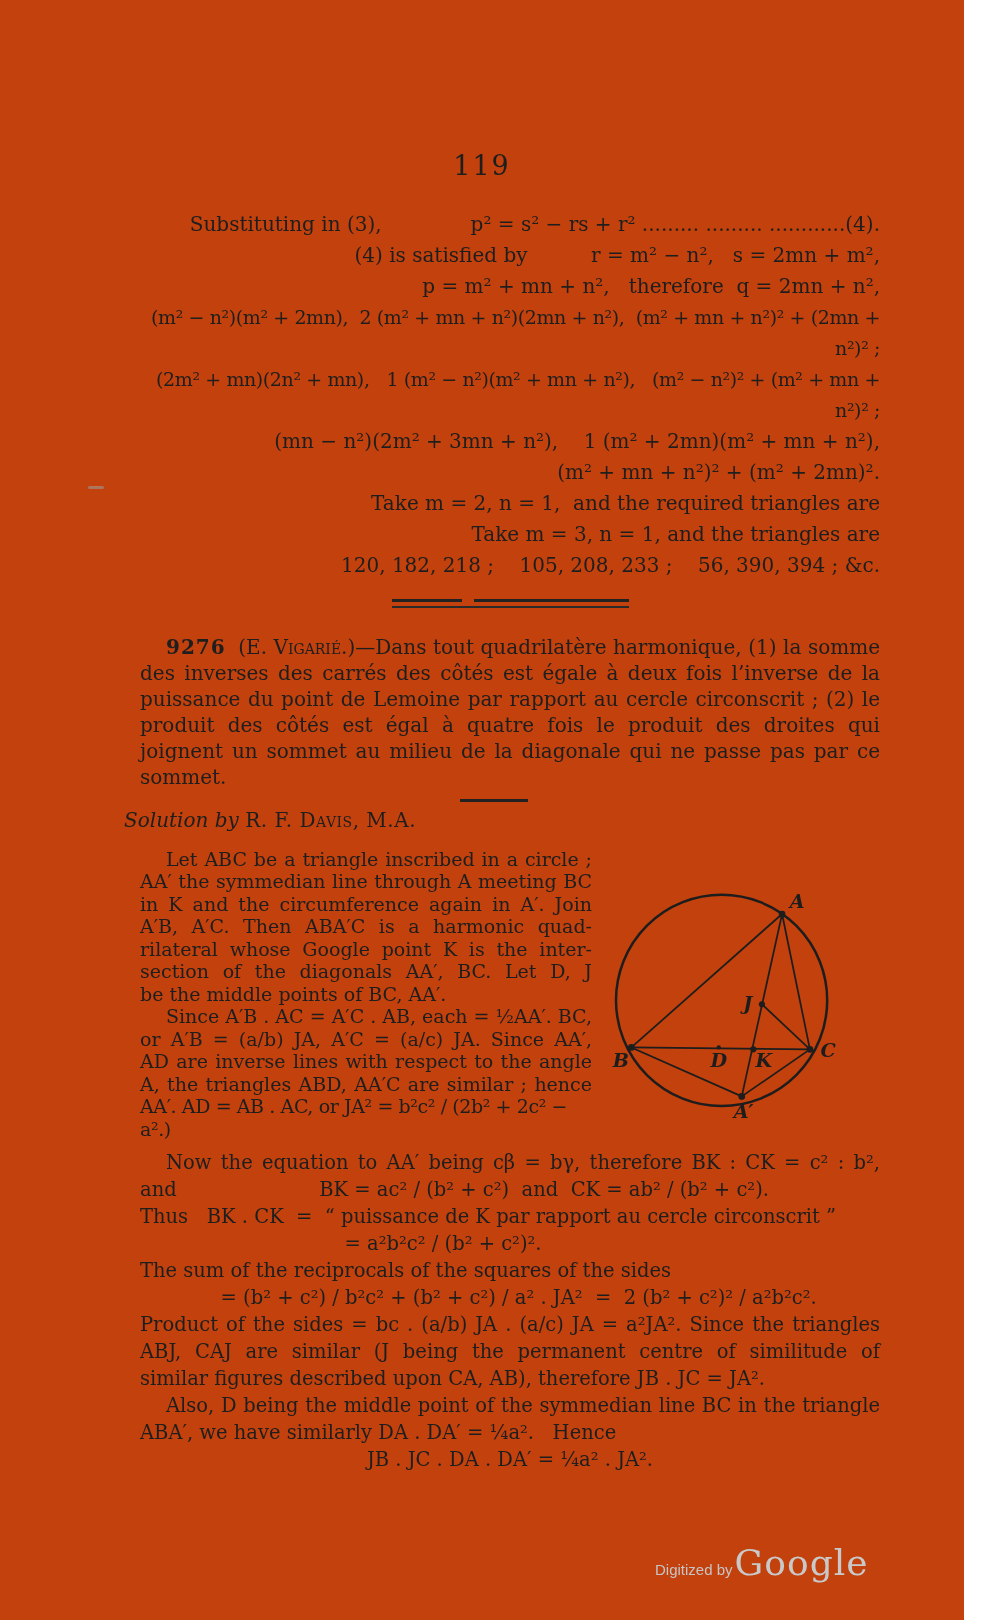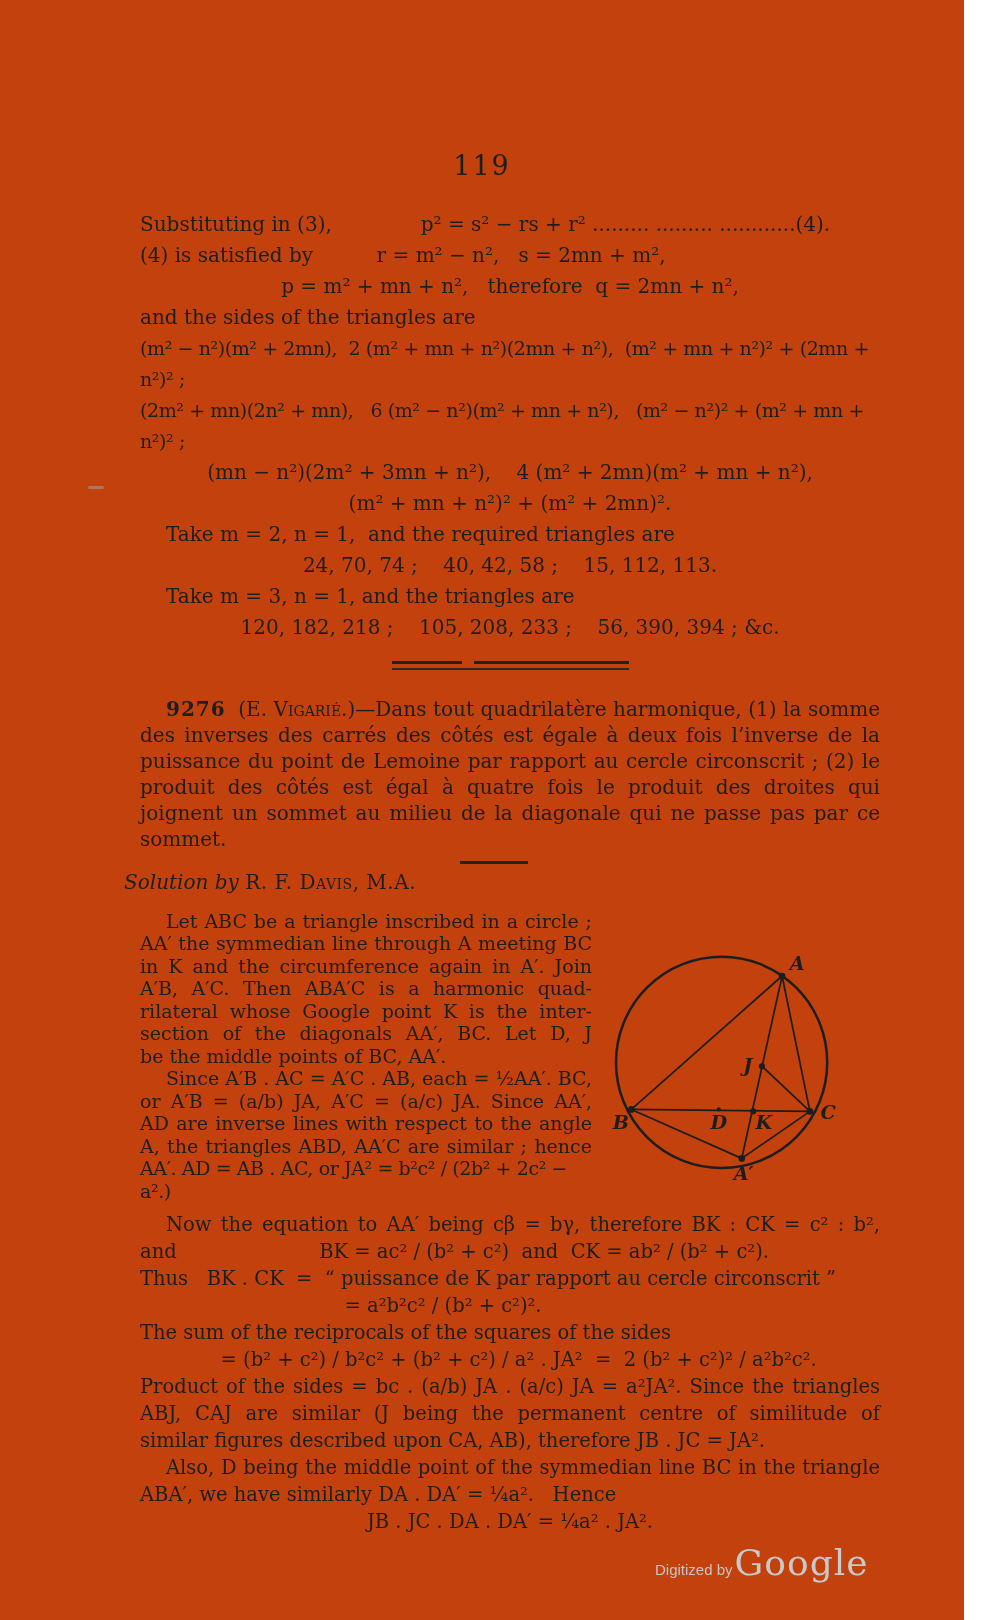--- a/index.html
+++ b/index.html
@@ -1,21 +1,21 @@
 <!DOCTYPE html>
 <html><head>
 <meta charset="utf-8">
 <style>
   html,body{margin:0;padding:0;background:#ffffff;}
   .page{position:relative;width:964px;height:1620px;background:#c2410c;color:#1e1e1e;
         font-family:"DejaVu Serif","Liberation Serif",serif;overflow:hidden;}
   .content{position:absolute;left:140px;top:0;width:740px;}
   .pageno{margin-top:150px;text-align:center;font-size:27px;letter-spacing:2px;transform:translateX(-28px);}
   .intro{margin-top:28px;}
-  .intro .ln{font-size:20px;line-height:31px;}
+  .intro .ln{font-size:20px;line-height:31px;text-align:right;}
   .ln{white-space:pre-wrap;}
   .ln-pre{white-space:pre;}
   .ln-c{text-align:center;}
   .ln-ind{padding-left:26px;}
   .ln-j{text-align:justify;text-align-last:justify;white-space:normal;}
   .ln-tight{letter-spacing:-0.4px;font-size:19px !important;}
   .divider{margin:18px auto 0;width:237px;}
   .divider .drow1{display:flex;gap:12px;}
   .divider .seg{height:3px;background:#222;}
   .divider .s1{width:70px;}
@@ -47,27 +47,25 @@
 <div class="page">
   <div class="artifact"></div>
 
   <div class="content">
     <div class="pageno">119</div>
 
     <div class="intro">
         <div class="ln ln-pre">Substituting in (3),              p² = s² − rs + r² ......... ......... ............(4).</div>
         <div class="ln ln-pre">(4) is satisfied by          r = m² − n²,   s = 2mn + m²,</div>
         <div class="ln ln-c">p = m² + mn + n²,   therefore  q = 2mn + n²,</div>
-        <div class="ln">and the sides of the triangles are</div>
         <div class="ln ln-tight">(m² − n²)(m² + 2mn),  2 (m² + mn + n²)(2mn + n²),  (m² + mn + n²)² + (2mn + n²)² ;</div>
-        <div class="ln ln-tight">(2m² + mn)(2n² + mn),   6 (m² − n²)(m² + mn + n²),   (m² − n²)² + (m² + mn + n²)² ;</div>
-        <div class="ln ln-c">(mn − n²)(2m² + 3mn + n²),    4 (m² + 2mn)(m² + mn + n²),</div>
+        <div class="ln ln-tight">(2m² + mn)(2n² + mn),   1 (m² − n²)(m² + mn + n²),   (m² − n²)² + (m² + mn + n²)² ;</div>
+        <div class="ln ln-c">(mn − n²)(2m² + 3mn + n²),    1 (m² + 2mn)(m² + mn + n²),</div>
         <div class="ln ln-c">(m² + mn + n²)² + (m² + 2mn)².</div>
         <div class="ln ln-ind">Take m = 2, n = 1,  and the required triangles are</div>
-        <div class="ln ln-c">24, 70, 74 ;    40, 42, 58 ;    15, 112, 113.</div>
         <div class="ln ln-ind">Take m = 3, n = 1, and the triangles are</div>
         <div class="ln ln-c">120, 182, 218 ;    105, 208, 233 ;    56, 390, 394 ; &amp;c.</div>
       </div>
 
     <div class="divider">
       <div class="drow1">
         <span class="seg s1"></span>
         <span class="seg s2"></span>
       </div>
       <div class="drow2"></div>

